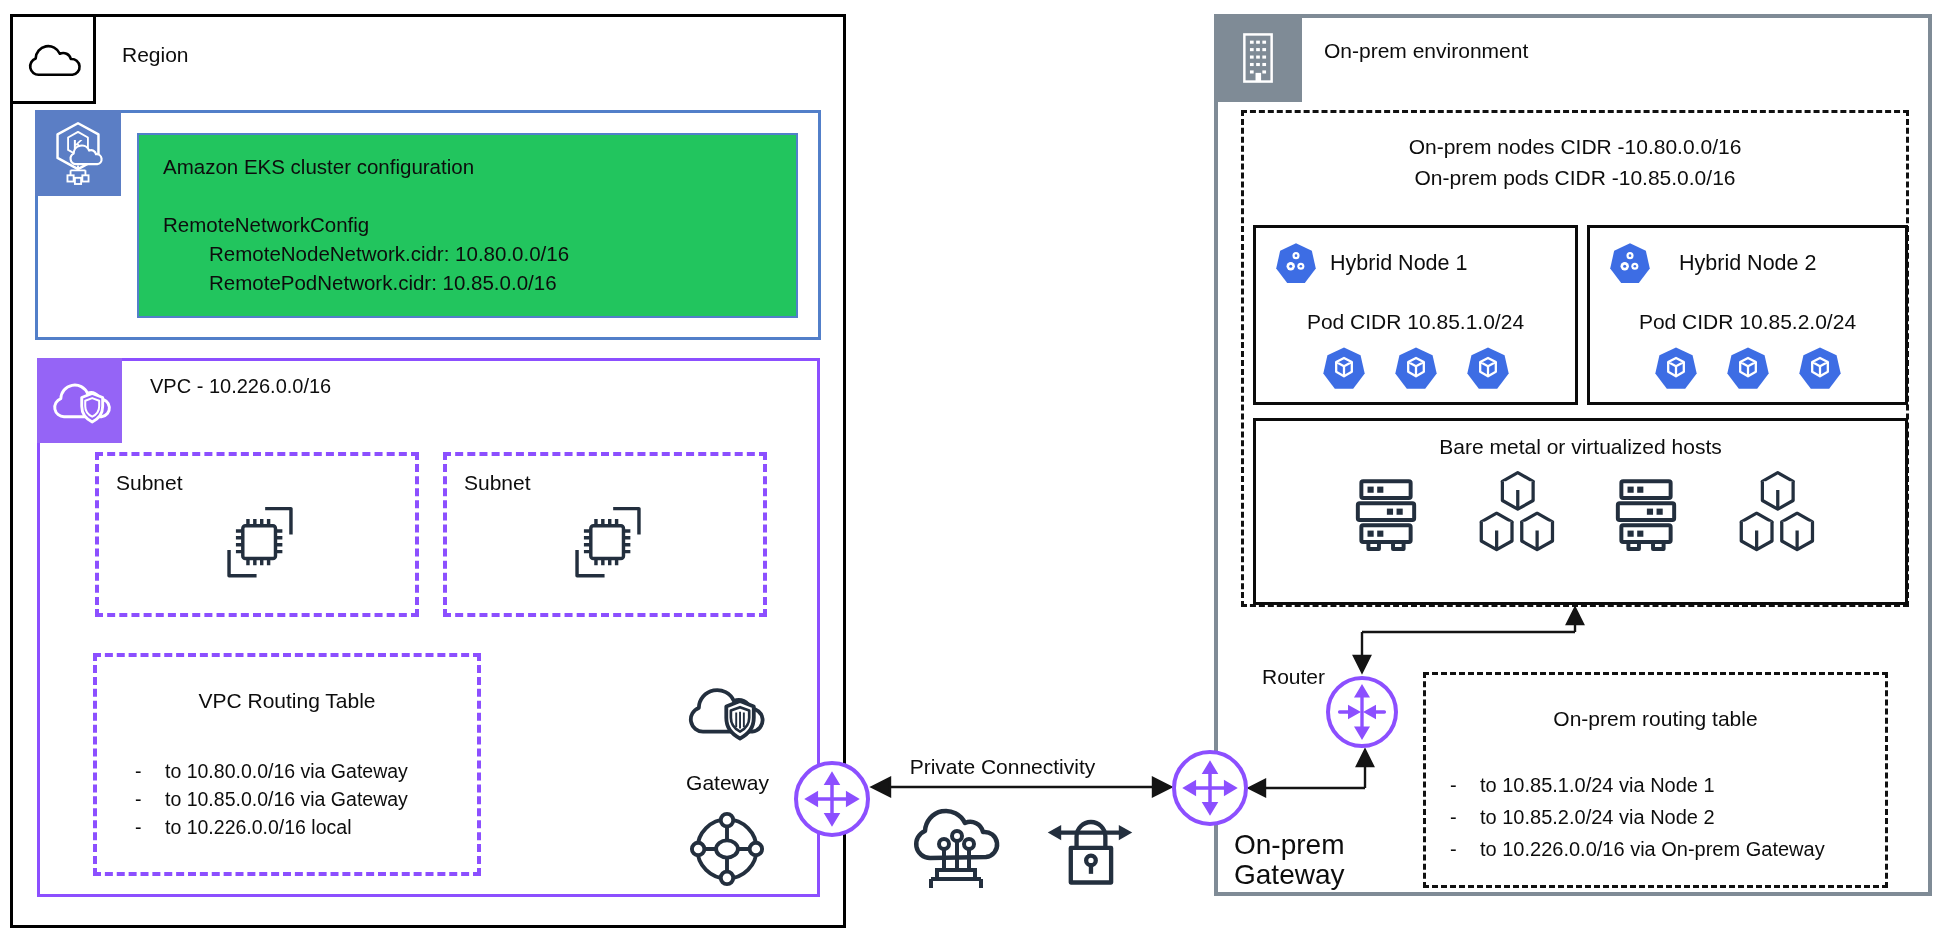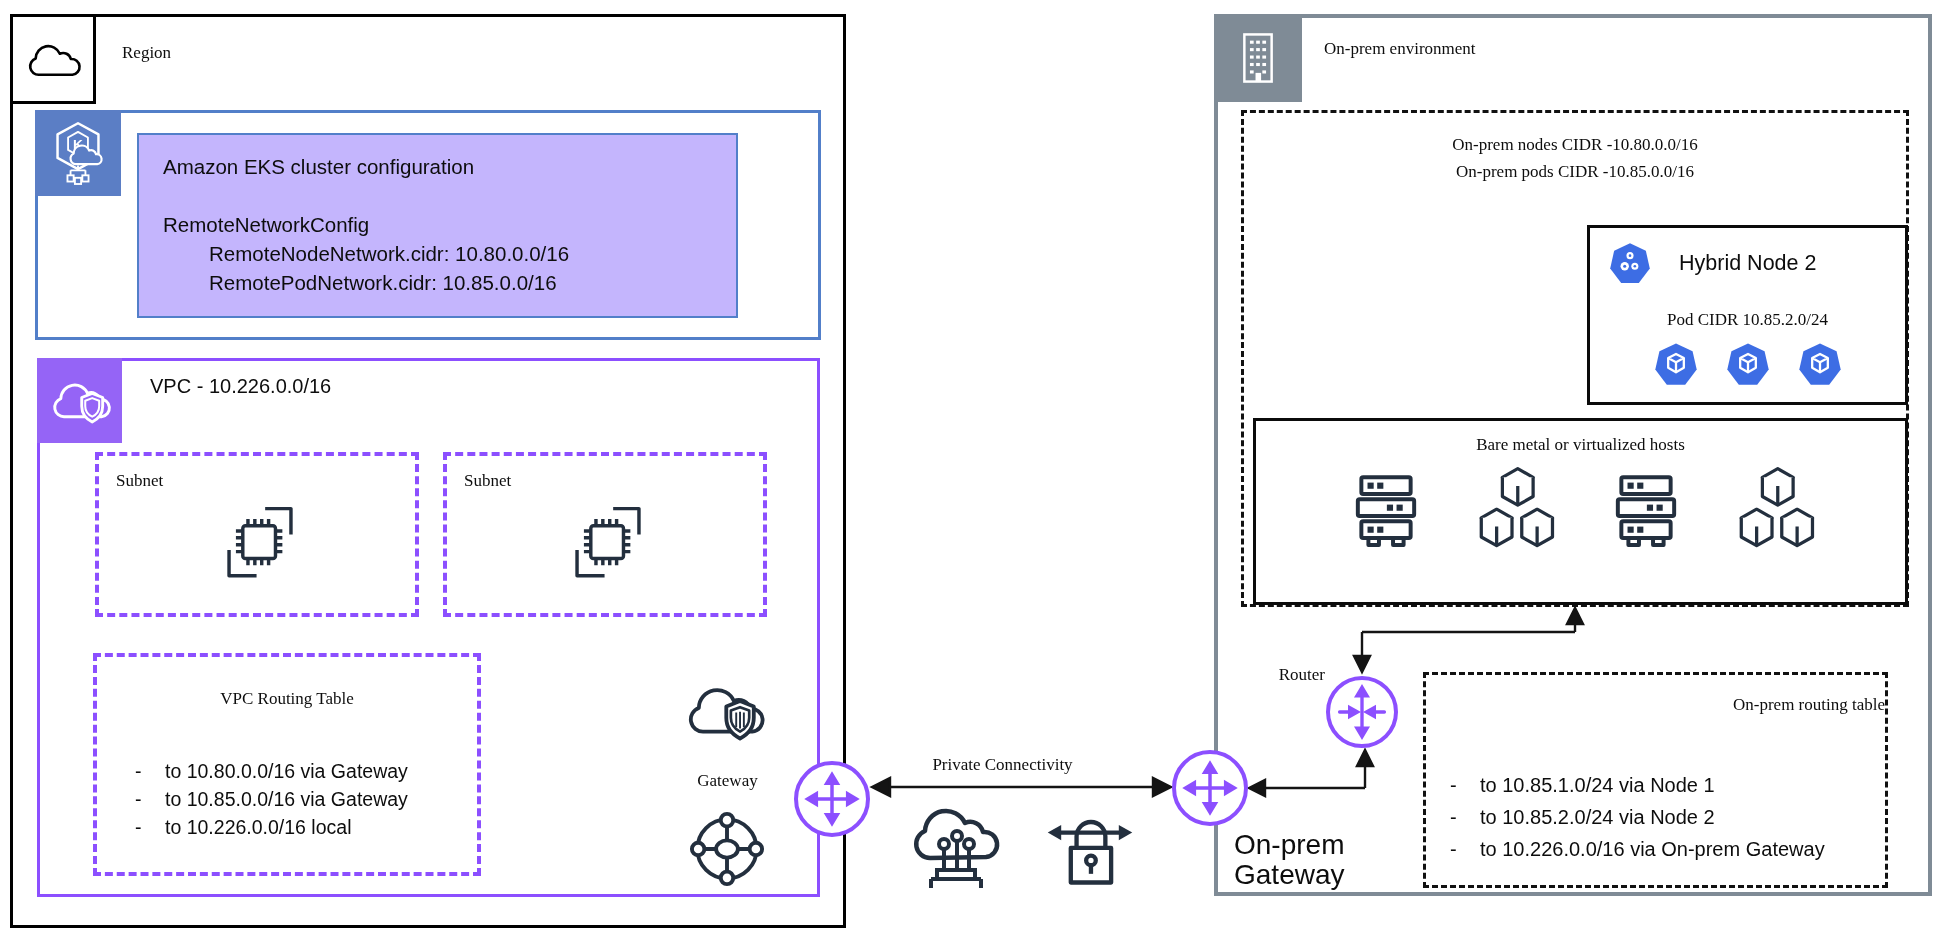--- a/index.html
+++ b/index.html
@@ -10,21 +10,21 @@
     --purple:#8c4fff;
     --purple-sq:#9564f6;
     --k8s:#3d6de4;
     --gray:#7f8b96;
   }
   html,body{margin:0;padding:0;background:#fff;}
   #canvas{position:relative;width:1946px;height:942px;background:#fff;
           font-family:"Liberation Sans", sans-serif;color:var(--ink);overflow:hidden;}
   .abs{position:absolute;box-sizing:border-box;}
   .lbl{white-space:pre;line-height:1.25;}
-  .t21{font-size:17px;font-family:Liberation Serif, serif;}
+  .t21{font-size:21px;}
   .t24{font-size:20px;}
   .ctr{text-align:center;}
   
   .region-box{border:3px solid #000;background:#fff;}
   .icon-sq{display:flex;align-items:center;justify-content:center;}
   .eks-box{border:3px solid var(--blue);}
   .eks-inner{border:2px solid var(--blue);}
   .vpc-box{border:3px solid var(--purple);}
   .dash-purple{border:4px dashed var(--purple);}
   .dash-black{border:3px dashed #111;}
@@ -213,21 +213,21 @@
       </svg>
   </div>
   <div class="abs lbl t21" style="left:122px;top:42px;">Region</div>
 
   <div class="abs eks-box" style="left:35px;top:110px;width:786px;height:230px;background:#fff;"></div>
   <div class="abs icon-sq" style="left:35px;top:110px;width:86px;height:86px;background:var(--blue-sq);">
     <svg width="62" height="66" viewBox="0 0 100 104">
         <use href="#sym-eks"></use>
       </svg>
   </div>
-  <div class="abs eks-inner" style="left:137px;top:133px;width:601px;height:185px;background:#c4b5fd;">
+  <div class="abs eks-inner" style="left:137px;top:133px;width:661px;height:185px;background:#22c55e;">
     <div style="padding:17px 0 0 24px;font-size:20.5px;line-height:29px;">
       <div>Amazon EKS cluster configuration</div>
       <div style="height:29px;"></div>
       <div>RemoteNetworkConfig</div>
       <div style="padding-left:46px;">RemoteNodeNetwork.cidr: 10.80.0.0/16</div>
       <div style="padding-left:46px;">RemotePodNetwork.cidr: 10.85.0.0/16</div>
     </div>
   </div>
 
   <div class="abs vpc-box" style="left:37px;top:358px;width:783px;height:539px;background:#fff;"></div>
@@ -291,20 +291,38 @@
         <use href="#sym-building"></use>
       </svg>
   </div>
   <div class="abs lbl t21" style="left:1324px;top:38px;">On-prem environment</div>
 
   <div class="abs dash-black" style="left:1241px;top:110px;width:668px;height:497px;">
     <div class="ctr t21" style="margin-top:22px;">On-prem nodes CIDR -10.80.0.0/16</div>
     <div class="ctr t21" style="margin-top:7px;">On-prem pods CIDR -10.85.0.0/16</div>
   </div>
 
+  <div class="abs node-box" style="left:1253px;top:225px;width:325px;height:180px;background:#fff;">
+    <svg class="abs" style="left:18px;top:14px;" width="44" height="44" viewBox="0 0 100 100">
+        <use href="#sym-node"></use>
+      </svg>
+    <div class="abs lbl" style="left:74px;top:22px;font-size:21.5px;">Hybrid Node 1</div>
+    <div class="ctr t21" style="margin-top:82px;">Pod CIDR 10.85.1.0/24</div>
+    <div class="pods-row" style="margin-top:12px;">
+      <svg width="46" height="46" viewBox="0 0 100 100">
+          <use href="#sym-pod"></use>
+        </svg>
+      <svg width="46" height="46" viewBox="0 0 100 100">
+          <use href="#sym-pod"></use>
+        </svg>
+      <svg width="46" height="46" viewBox="0 0 100 100">
+          <use href="#sym-pod"></use>
+        </svg>
+    </div>
+  </div>
 
   <div class="abs node-box" style="left:1587px;top:225px;width:321px;height:180px;background:#fff;">
     <svg class="abs" style="left:18px;top:14px;" width="44" height="44" viewBox="0 0 100 100">
         <use href="#sym-node"></use>
       </svg>
     <div class="abs lbl" style="left:89px;top:22px;font-size:21.5px;">Hybrid Node 2</div>
     <div class="ctr t21" style="margin-top:82px;">Pod CIDR 10.85.2.0/24</div>
     <div class="pods-row" style="margin-top:12px;">
       <svg width="46" height="46" viewBox="0 0 100 100">
           <use href="#sym-pod"></use>
@@ -330,21 +348,21 @@
       <svg width="88" height="88" viewBox="0 0 100 100">
           <use href="#sym-server"></use>
         </svg>
       <svg width="88" height="88" viewBox="0 0 100 100">
           <use href="#sym-cubes"></use>
         </svg>
     </div>
   </div>
 
   <div class="abs dash-black" style="left:1423px;top:672px;width:465px;height:216px;background:#fff;">
-    <div class="ctr t21" style="margin-top:20px;text-align:right;">On-prem routing table</div>
+    <div class="ctr t21" style="margin-top:32px;">On-prem routing table</div>
     <div style="position:absolute;left:24px;top:94px;font-size:20px;line-height:32px;">
       <div class="rt-row">
         <span class="dash">-</span>
         <span>to 10.85.1.0/24 via Node 1</span>
       </div>
       <div class="rt-row">
         <span class="dash">-</span>
         <span>to 10.85.2.0/24 via Node 2</span>
       </div>
       <div class="rt-row">

